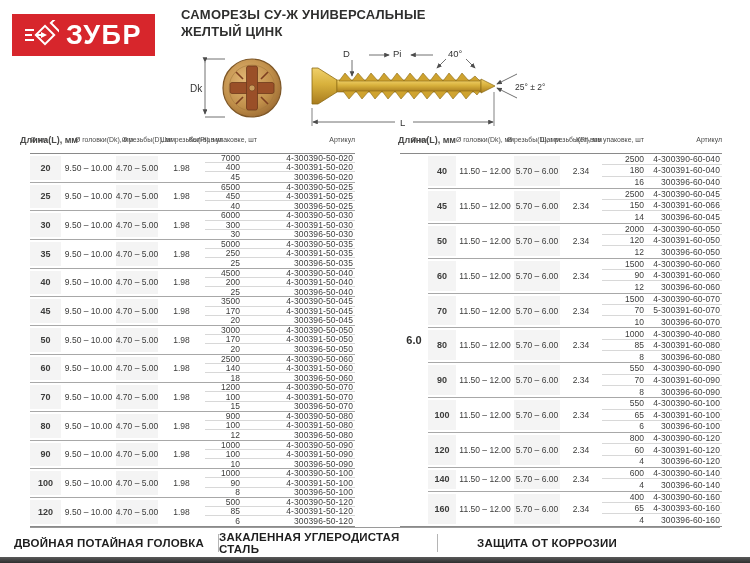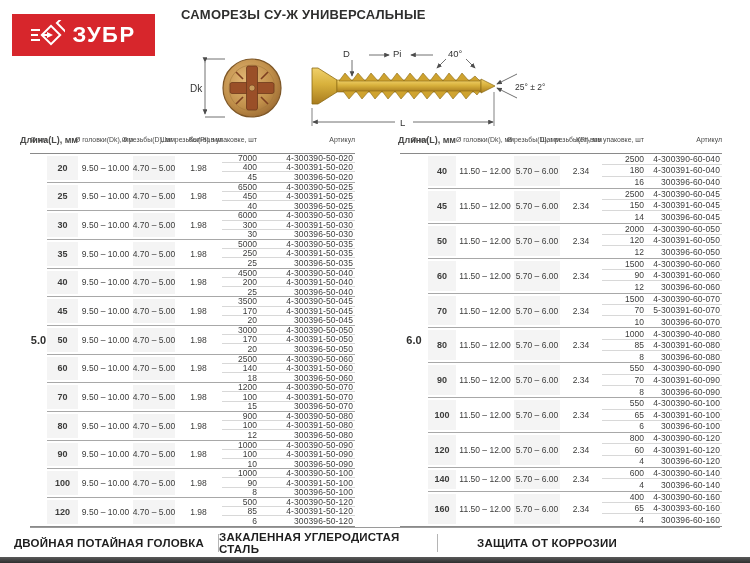--- a/index.html
+++ b/index.html
@@ -5,21 +5,21 @@
   html,body{margin:0;padding:0;background:#e9e9e9;}
   .page{
     position:relative;width:750px;height:563px;background:#ffffff;
     font-family:"Liberation Sans", sans-serif;color:#3c3c3b;overflow:hidden;
     margin:0 auto;
   }
   
   .logo{position:absolute;left:12px;top:14px;width:143px;height:42px;background:#d7262c;
         display:flex;align-items:center;justify-content:center;gap:7px;}
   .logo svg{display:block;}
-  .logo .word{color:#fff;font-weight:bold;font-size:22px;letter-spacing:1.5px;line-height:1;}
+  .logo .word{color:#fff;font-weight:bold;font-size:27px;letter-spacing:1.5px;line-height:1;}
   
   .title{position:absolute;left:181px;top:7px;font-weight:bold;font-size:13px;
          line-height:16.5px;color:#2f2f2e;letter-spacing:.2px;}
   
   .diagram{position:absolute;left:185px;top:46px;width:370px;height:86px;}
   
   .ztable{position:absolute;top:130px;font-size:8.5px;color:#3c3c3b;}
   #t0{left:30px;width:325px;--sub:9.23px;}
   #t1{left:400px;width:322px;--sub:11.31px;}
   .thead{display:flex;height:24px;border-bottom:1px solid #8a8a8a;box-sizing:border-box;
@@ -72,20 +72,21 @@
       </g>
       <rect x="13.5" y="8.5" width="13" height="13" transform="rotate(45 20 15)" fill="none" stroke="#fff" stroke-width="2"></rect>
       <polygon points="16,12 22,15 16,18" fill="#ffffff"></polygon>
       <line x1="12" y1="15" x2="17" y2="15" stroke="#fff" stroke-width="2"></line>
     </svg>
     <span class="word">ЗУБР</span>
   </div>
 
   <div class="title">
     <div>САМОРЕЗЫ СУ-Ж УНИВЕРСАЛЬНЫЕ</div>
+    <div>ЖЕЛТЫЙ ЦИНК</div>
   </div>
 
   <svg class="diagram" viewBox="0 0 370 86">
     <defs>
       <radialGradient id="headg" cx="40%" cy="38%" r="75%">
         <stop offset="0%" stop-color="#e3b877"></stop>
         <stop offset="60%" stop-color="#c08f4a"></stop>
         <stop offset="100%" stop-color="#8f5e2a"></stop>
       </radialGradient>
       <linearGradient id="goldg" x1="0" y1="0" x2="0" y2="1">
@@ -175,21 +176,20 @@
         </div>
         <div class="th c-qty">
           <div>Кол-во</div>
           <div>в упаковке, шт</div>
         </div>
         <div class="th c-art">
           <div>Артикул</div>
         </div>
       </div>
     <div class="tbody">
-      <div class="dia c-dia">5.0</div>
       <div class="rows">
           <div class="group">
             <div class="c c-len shade">20</div>
             <div class="c c-head">9.50 – 10.00</div>
             <div class="c c-thr shade">4.70 – 5.00</div>
             <div class="c c-pitch">1.98</div>
             <div class="packs">
               <div class="sub">
                 <div class="qty c-qty">7000</div>
                 <div class="art c-art">4-300390-50-020</div>
@@ -506,21 +506,21 @@
             <div class="c c-head">11.50 – 12.00</div>
             <div class="c c-thr shade">5.70 – 6.00</div>
             <div class="c c-pitch">2.34</div>
             <div class="packs">
               <div class="sub">
                 <div class="qty c-qty">2500</div>
                 <div class="art c-art">4-300390-60-045</div>
               </div>
               <div class="sub">
                 <div class="qty c-qty">150</div>
-                <div class="art c-art">4-300391-60-045</div>
+                <div class="art c-art">4-300391-60-066</div>
               </div>
               <div class="sub">
                 <div class="qty c-qty">14</div>
                 <div class="art c-art">300396-60-045</div>
               </div>
             </div>
           </div>
           <div class="group">
             <div class="c c-len shade">50</div>
             <div class="c c-head">11.50 – 12.00</div>

